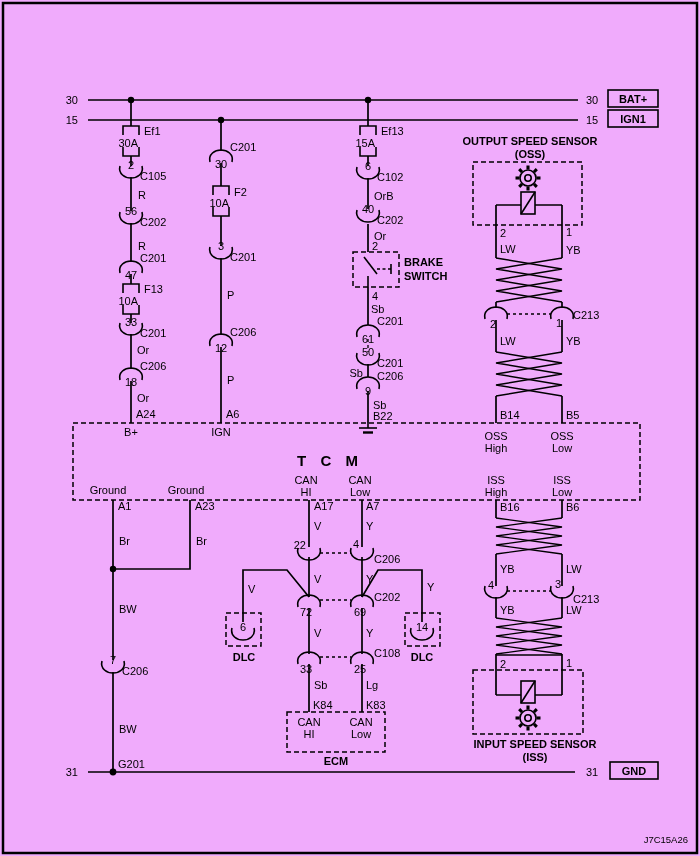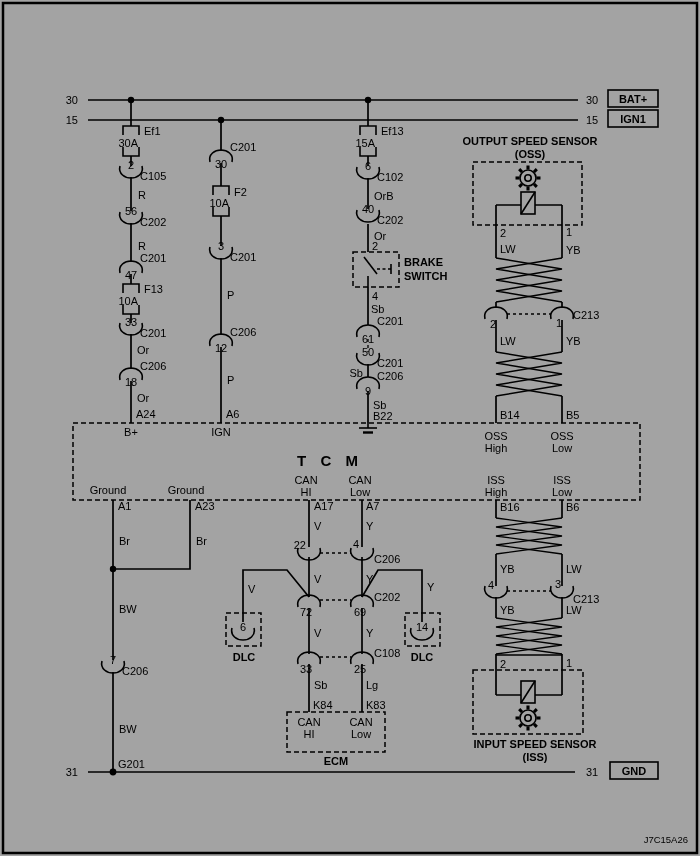--- a/index.html
+++ b/index.html
@@ -1,16 +1,16 @@
 <!DOCTYPE html>
 <html><head>
 <meta charset="utf-8">
 <style>
   html,body{margin:0;padding:0;background:#e8e8e8;}
-  #page{width:700px;height:856px;background:#a3a3a3;position:relative;margin:0 auto;
+  #page{width:700px;height:856px;background:#f0abfc;position:relative;margin:0 auto;
         font-family:"Liberation Sans",sans-serif;}
   svg{display:block}
   text{font-family:"Liberation Sans",sans-serif;font-size:11px;fill:#000;}
   .b{font-weight:bold;}
   .mid{text-anchor:middle;}
   .end{text-anchor:end;}
   .tcm-name{font-size:15px;font-weight:bold;letter-spacing:5px;}
   .docid{font-size:9.5px;}
   .w{stroke:#000;stroke-width:1.7;fill:none;}
   .sym{stroke:#000;stroke-width:1.6;fill:none;}

